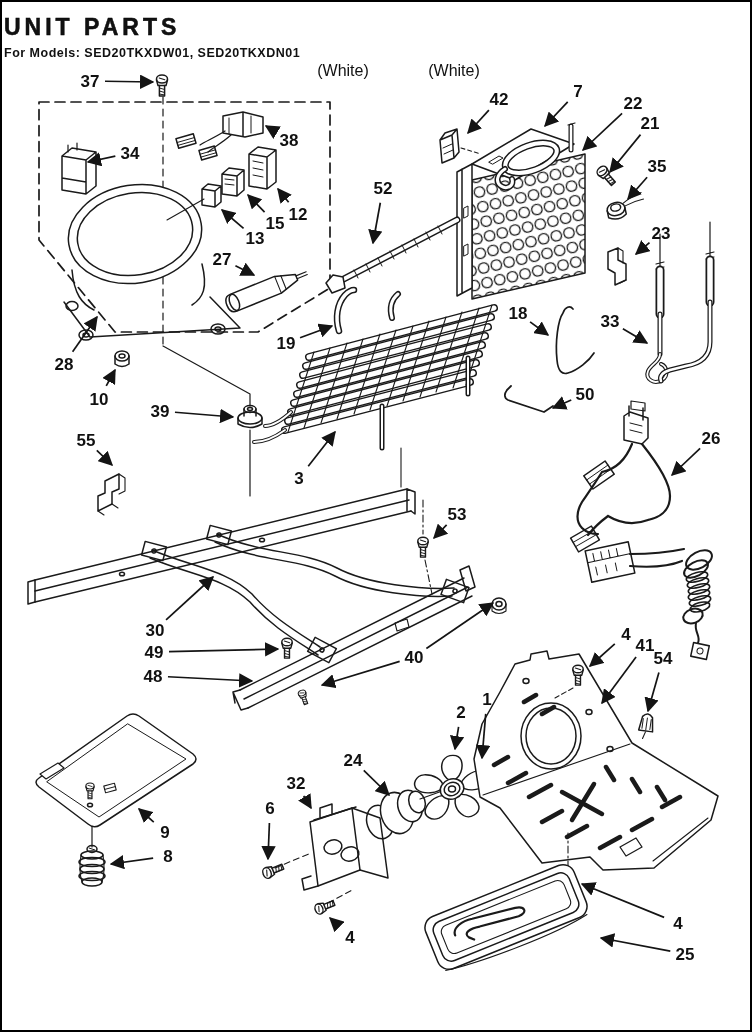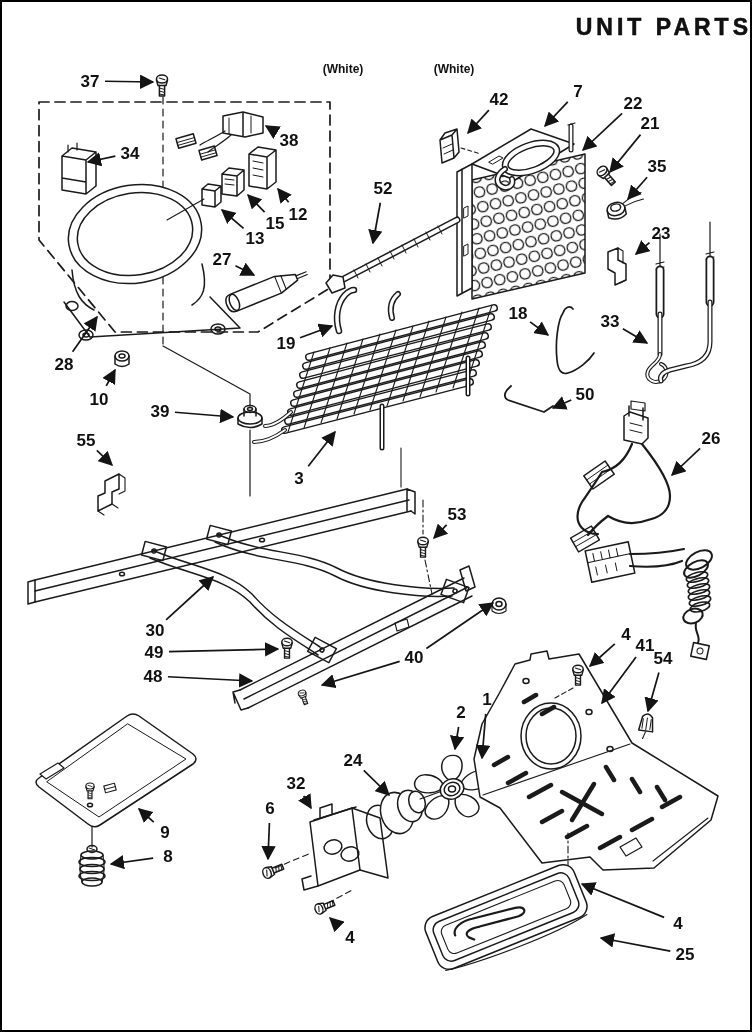--- a/index.html
+++ b/index.html
@@ -1,39 +1,40 @@
 <!DOCTYPE html>
 <html><head>
 <meta charset="utf-8">
 <style>
   html,body{margin:0;padding:0;background:#e8e8e8;}
   #page{
     position:relative;width:752px;height:1032px;background:#ffffff;
     font-family:"Liberation Sans",sans-serif;color:#111;
     box-sizing:border-box;border:2px solid #000;overflow:hidden;margin:0 auto;
   }
-  .hdr{position:absolute;left:2px;width:100%;text-align:right;}
+  .hdr{position:absolute;left:2px;width:100%;text-align:left;}
   #title{top:12px;font-size:23px;font-weight:bold;letter-spacing:4px;
          -webkit-text-stroke:0.5px #000;}
   #models{top:44px;font-size:12.5px;font-weight:bold;letter-spacing:0.5px;}
-  .colorlab{position:absolute;top:60px;font-size:12px;font-weight:bold;transform:translateX(-50%);}
+  .colorlab{position:absolute;top:60px;font-size:16px;font-weight:normal;transform:translateX(-50%);}
   #color1{left:341px;}
   #color2{left:452px;}
   svg text.callout-num{
     font-family:"Liberation Sans",sans-serif;font-size:17px;font-weight:bold;
     fill:#111;text-anchor:middle;
   }
   svg .callout-line{stroke:#141414;stroke-width:1.7;}
   svg .art{stroke:#1a1a1a;fill:none;stroke-width:1.5;stroke-linejoin:round;stroke-linecap:round;}
 </style>
 </head>
 <body>
 
 <div id="page">
   <div id="title" class="hdr">UNIT PARTS</div>
+  <div id="models" class="hdr">For Models: SED20TKXDW01, SED20TKXDN01</div>
   <div id="color1" class="colorlab">(White)</div>
   <div id="color2" class="colorlab">(White)</div>
 
   <svg width="752" height="1032" viewBox="0 0 752 1032">
     <defs>
       <marker id="ah" viewBox="0 0 10 10" refX="9" refY="5" markerWidth="8.5" markerHeight="8.5" orient="auto-start-reverse">
         <path d="M0,0 L10,5 L0,10 Z" fill="#141414"></path>
       </marker>
       <pattern id="evapPat" width="13" height="15" patternUnits="userSpaceOnUse" patternTransform="rotate(-13)">
         <circle cx="6.5" cy="7.5" r="5.2" fill="#ffffff" stroke="#1a1a1a" stroke-width="1.3"></circle>

